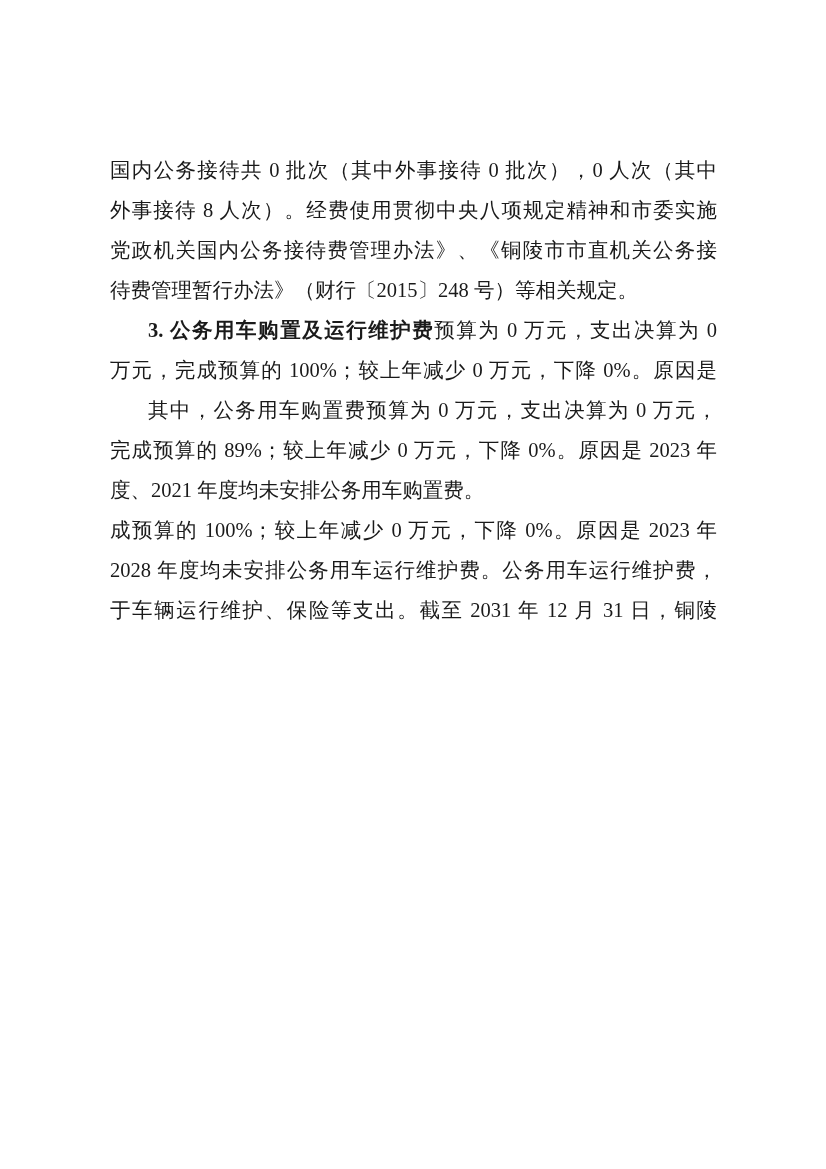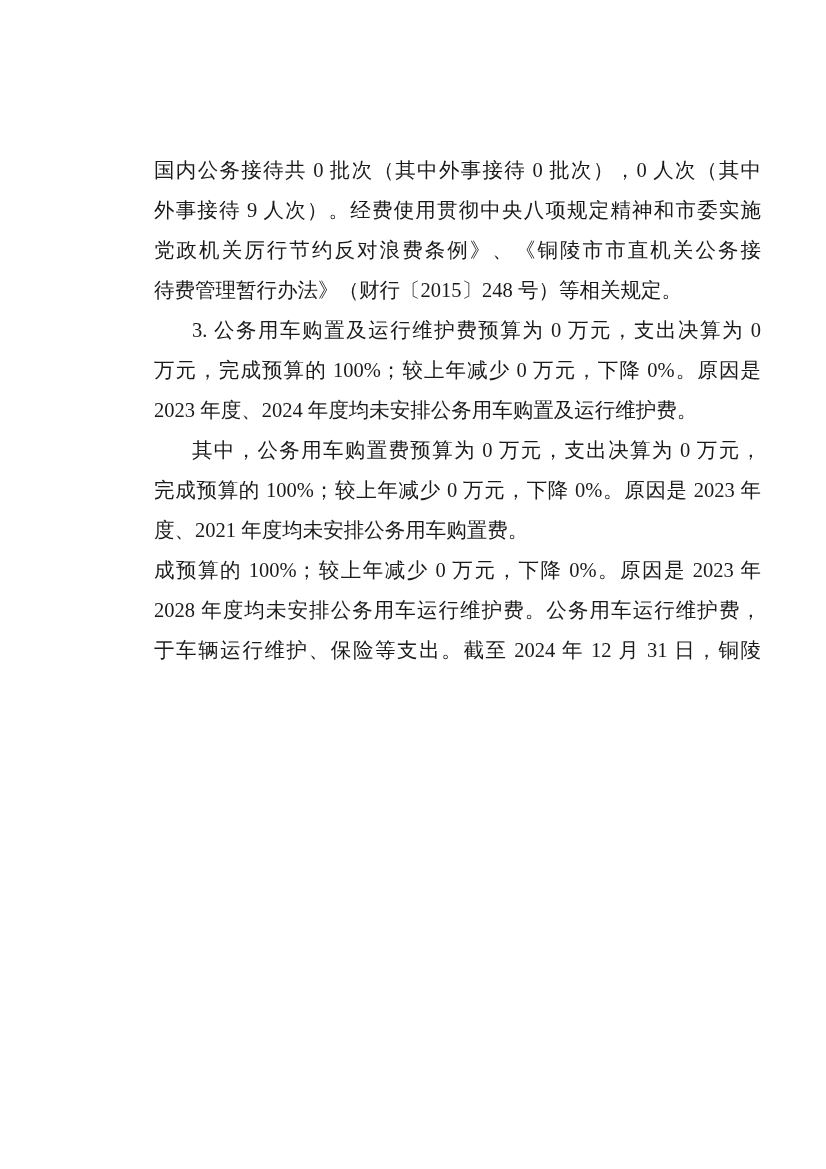--- a/index.html
+++ b/index.html
@@ -14,21 +14,20 @@
     background: #ffffff;
     overflow: hidden;
     font-family: "Liberation Serif", serif;
   }
   .text-block {
     position: absolute;
     left: 110px;
     top: 150px;
     width: 607px;
     color: #1a1a1a;
-    margin-left: 44px;
   }
   .paragraph {
     margin: 0;
     padding: 0;
   }
   .line {
     height: 40px;
     line-height: 40px;
     font-size: 20.5px;
     overflow: hidden;
@@ -40,43 +39,42 @@
     text-align-last: justify;
     -moz-text-align-last: justify;
   }
   .line.indent {
     padding-left: 38px;
   }
   .run {
     font-weight: normal;
   }
   .run.bold {
-    font-weight: normal;
+    font-weight: bold;
   }
 </style>
 </head>
 <body>
 
 <div class="page">
   <div class="text-block">
       <div class="paragraph">
         <div class="line justify"><span class="run">国内公务接待共 0 批次（其中外事接待 0 批次），0 人次（其中</span></div>
-        <div class="line justify"><span class="run">外事接待 9 人次）。经费使用贯彻中央八项规定精神和市委实施</span></div>
-        <div class="line justify"><span class="run">党政机关厉行节约反对浪费条例》、《铜陵市市直机关公务接</span></div>
+        <div class="line justify"><span class="run">外事接待 8 人次）。经费使用贯彻中央八项规定精神和市委实施</span></div>
+        <div class="line justify"><span class="run">党政机关国内公务接待费管理办法》、《铜陵市市直机关公务接</span></div>
         <div class="line"><span class="run">待费管理暂行办法》（财行〔2015〕248 号）等相关规定。</span></div>
       </div>
       <div class="paragraph">
         <div class="line justify indent"><span class="run bold">3. 公务用车购置及运行维护费</span><span class="run">预算为 0 万元，支出决算为 0</span></div>
         <div class="line justify"><span class="run">万元，完成预算的 100%；较上年减少 0 万元，下降 0%。原因是</span></div>
-        <div class="line"><span class="run">2023 年度、2024 年度均未安排公务用车购置及运行维护费。</span></div>
       </div>
       <div class="paragraph">
         <div class="line justify indent"><span class="run">其中，公务用车购置费预算为 0 万元，支出决算为 0 万元，</span></div>
-        <div class="line justify"><span class="run">完成预算的 100%；较上年减少 0 万元，下降 0%。原因是 2023 年</span></div>
+        <div class="line justify"><span class="run">完成预算的 89%；较上年减少 0 万元，下降 0%。原因是 2023 年</span></div>
         <div class="line"><span class="run">度、2021 年度均未安排公务用车购置费。</span></div>
       </div>
       <div class="paragraph">
         <div class="line justify"><span class="run">成预算的 100%；较上年减少 0 万元，下降 0%。原因是 2023 年度、</span></div>
         <div class="line justify"><span class="run">2028 年度均未安排公务用车运行维护费。公务用车运行维护费，</span></div>
-        <div class="line justify"><span class="run">于车辆运行维护、保险等支出。截至 2024 年 12 月 31 日，铜陵</span></div>
+        <div class="line justify"><span class="run">于车辆运行维护、保险等支出。截至 2031 年 12 月 31 日，铜陵</span></div>
       </div>
     </div>
 </div>
 
 </body></html>

